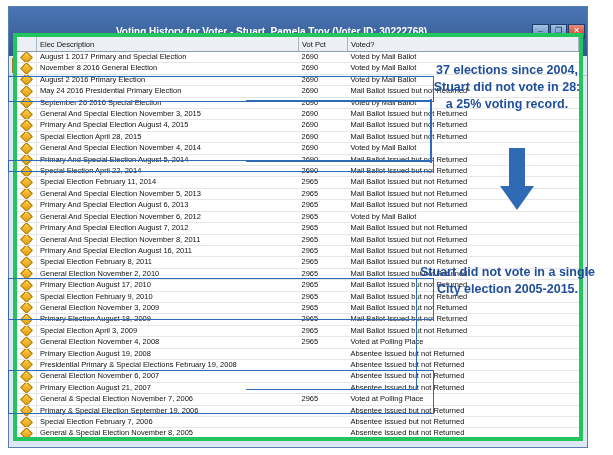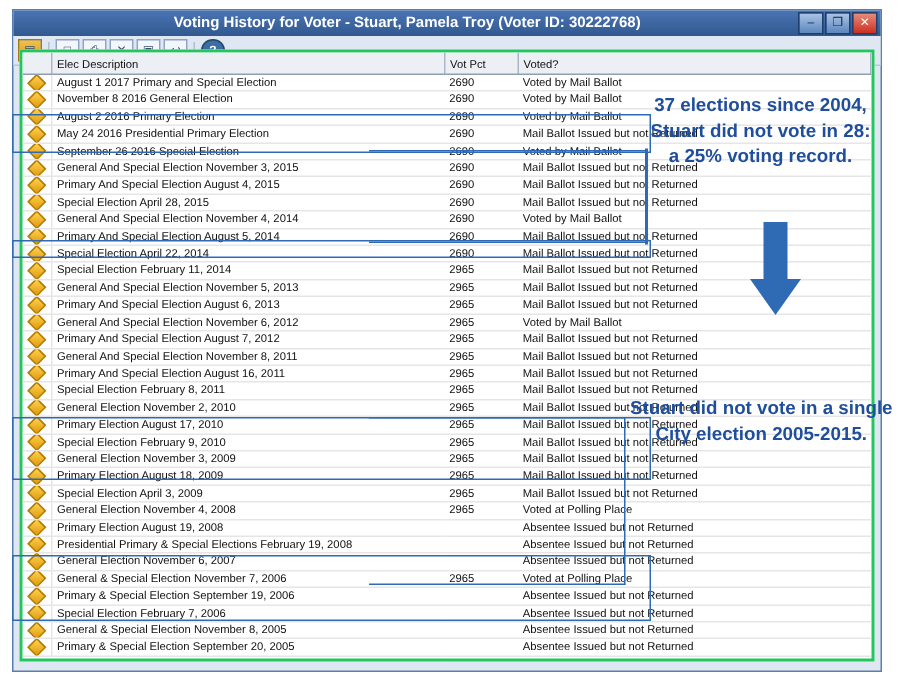--- a/index.html
+++ b/index.html
@@ -13,21 +13,21 @@
   .window{
     position:absolute;left:8px;top:6px;width:580px;height:442px;
     border:1px solid #5a7fae;
     background:#dfe7f2;
     box-sizing:border-box;
   }
   .titlebar{
     height:17px;
     background:linear-gradient(to bottom,#4a74b4,#31598f);
     display:flex;align-items:center;
-    padding:0 2px;
+    padding:16px 2px;
     position:relative;
   }
   .title-text{
     flex:1;text-align:center;color:#ffffff;font-size:10px;font-weight:bold;
     white-space:nowrap;overflow:hidden;
   }
   .win-buttons{display:flex;gap:1px;align-items:center;}
   .win-btn{
     width:15px;height:13px;border:1px solid #1e3f6d;
     background:linear-gradient(to bottom,#a8c4e4,#5d86bd);
@@ -43,21 +43,21 @@
     width:14px;height:13px;border:1px solid #8da4c2;background:#f3f7fc;
     display:flex;align-items:center;justify-content:center;
     font-size:8px;color:#33516f;
   }
   .tb-icon.first{background:linear-gradient(to bottom,#f0c14b,#d89a22);border-color:#a07a18;}
   .tb-sep{width:1px;height:12px;background:#b0bfd2;margin:0 2px;}
   .tb-icon.help{border-radius:50%;background:#3a6ea5;color:#fff;font-weight:bold;border-color:#24476c;}
 
   .grid-area{
     position:absolute;left:4px;top:26px;right:4px;bottom:6px;
-    background:#ffffff;border:2px solid #22c55e;
+    background:#ffffff;border:4px solid #22c55e;
     overflow:hidden;
   }
   table.grid{
     border-collapse:collapse;width:100%;font-size:7.5px;color:#101010;
     table-layout:fixed;
   }
   table.grid th{
     background:#eceff4;border-right:1px solid #a8b6c8;border-bottom:1px solid #8f9fb3;
     font-weight:normal;text-align:left;padding:1px 3px;height:12px;font-size:7.5px;
   }
@@ -312,20 +312,26 @@
             <td class="c-voted">Absentee Issued but not Returned</td>
           </tr>
           <tr>
             <td class="c-sel"><span class="diamond"></span></td>
             <td class="c-desc">General Election November 6, 2007</td>
             <td class="c-pct"></td>
             <td class="c-voted">Absentee Issued but not Returned</td>
           </tr>
           <tr>
             <td class="c-sel"><span class="diamond"></span></td>
+            <td class="c-desc">Primary Election August 21, 2007</td>
+            <td class="c-pct"></td>
+            <td class="c-voted">Absentee Issued but not Returned</td>
+          </tr>
+          <tr>
+            <td class="c-sel"><span class="diamond"></span></td>
             <td class="c-desc">General &amp; Special Election November 7, 2006</td>
             <td class="c-pct">2965</td>
             <td class="c-voted">Voted at Polling Place</td>
           </tr>
           <tr>
             <td class="c-sel"><span class="diamond"></span></td>
             <td class="c-desc">Primary &amp; Special Election September 19, 2006</td>
             <td class="c-pct"></td>
             <td class="c-voted">Absentee Issued but not Returned</td>
           </tr>

